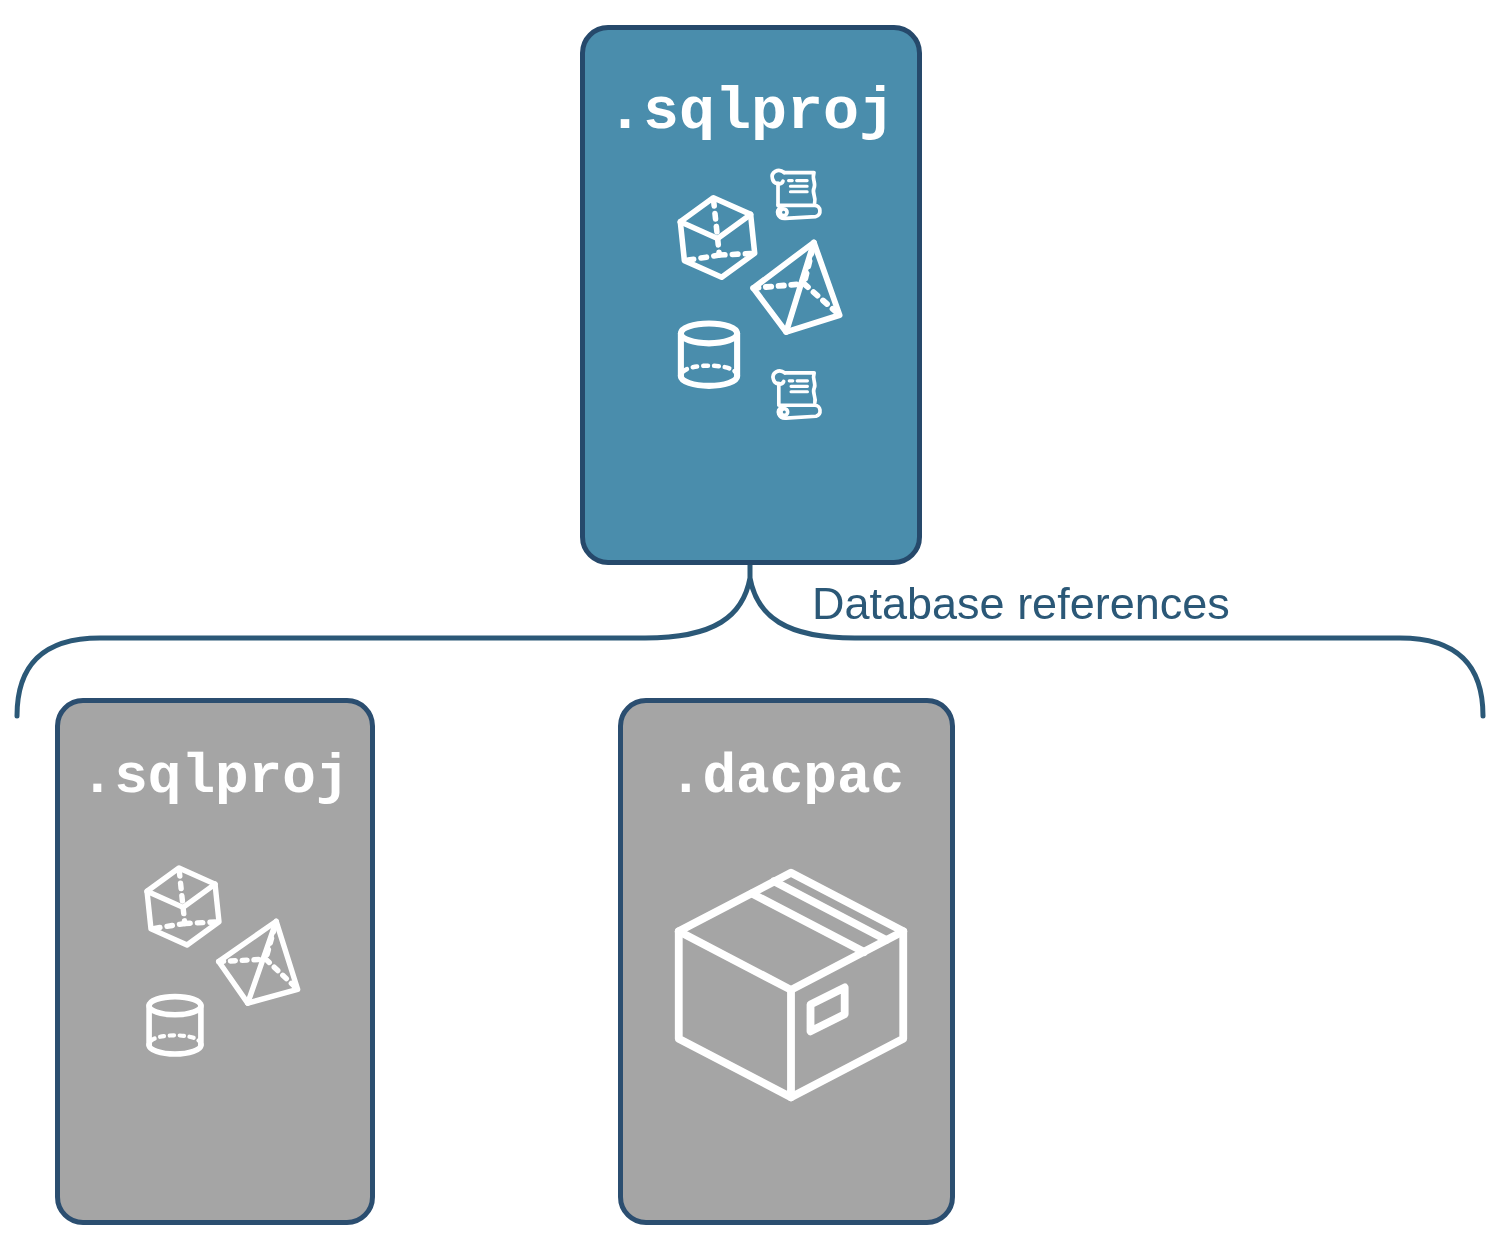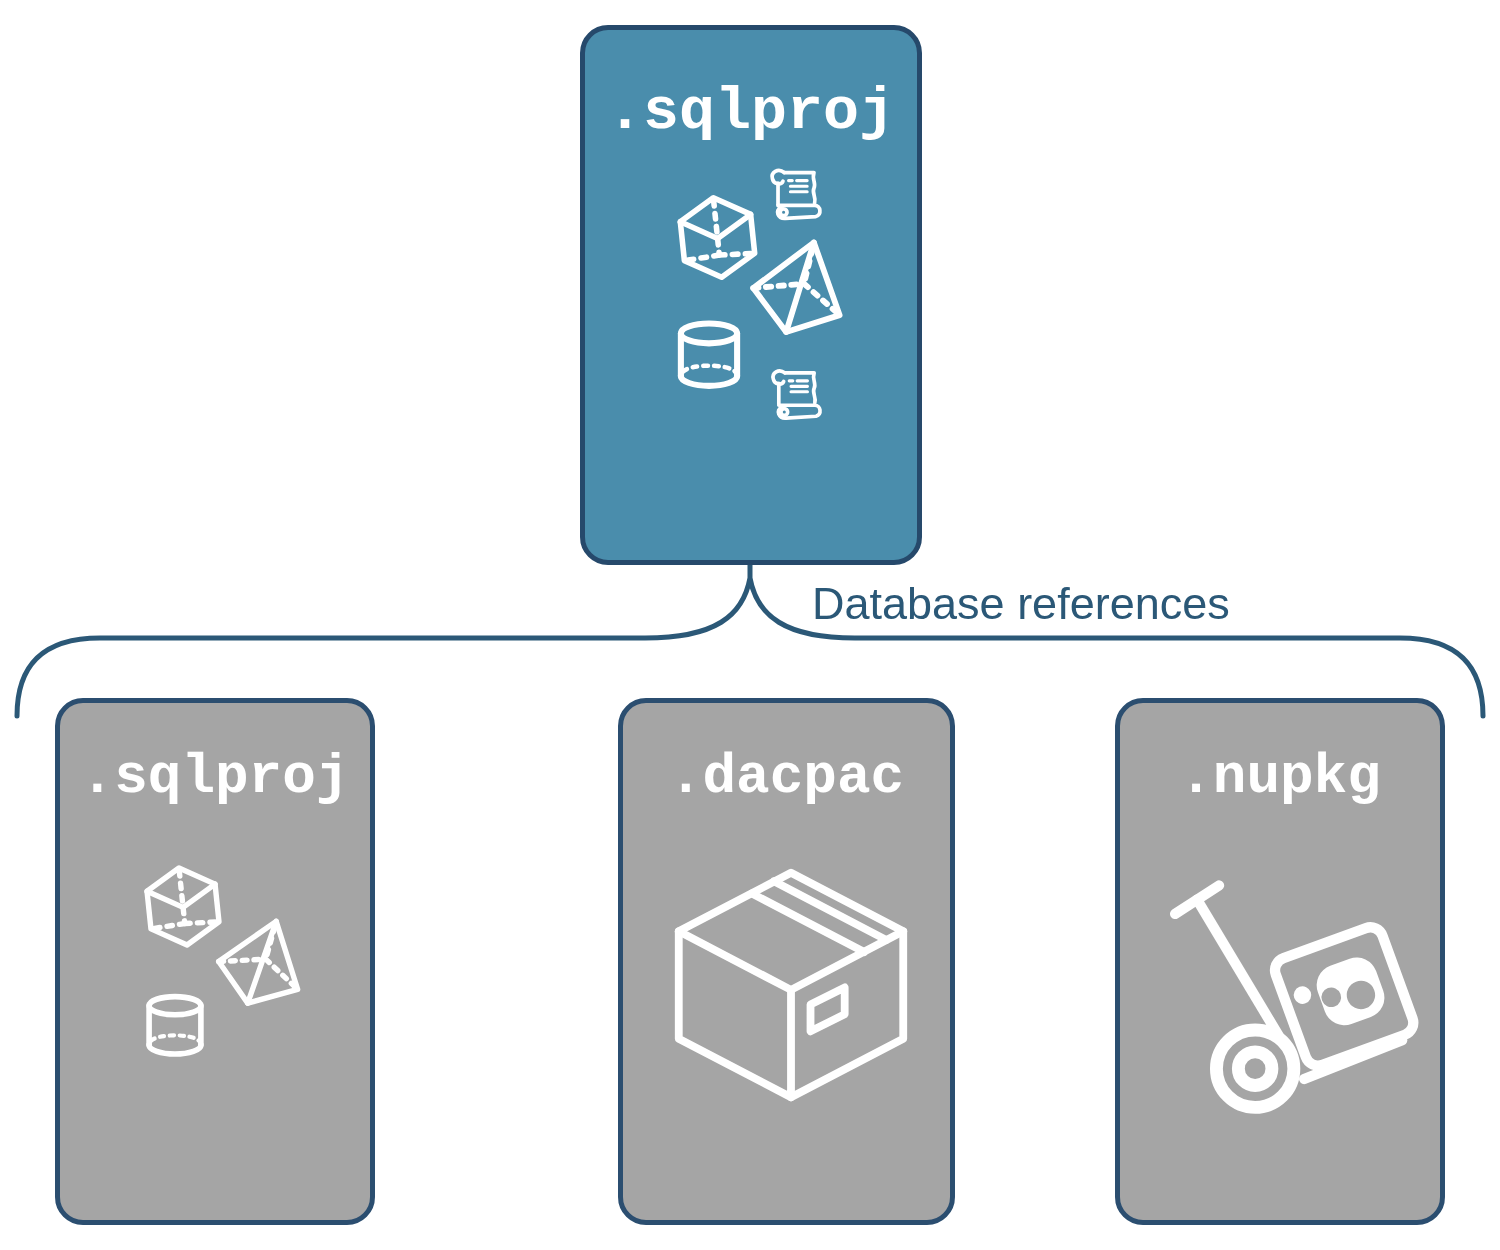--- a/index.html
+++ b/index.html
@@ -128,20 +128,14 @@
       </svg>
   </div>
 
   <div class="card card-child" id="child-dacpac">
     <div class="card-label">.dacpac</div>
     <svg class="icon" preserveAspectRatio="none" style="left:46px;top:144px;width:244px;height:276px;">
         <use href="#i-package-box"></use>
       </svg>
   </div>
 
-  <div class="card card-child" id="child-nupkg">
-    <div class="card-label">.nupkg</div>
-    <svg class="icon" preserveAspectRatio="none" style="left:50px;top:150px;width:258px;height:292px;">
-        <use href="#i-hand-truck"></use>
-      </svg>
-  </div>
 
 </div>
 
 </body></html>

